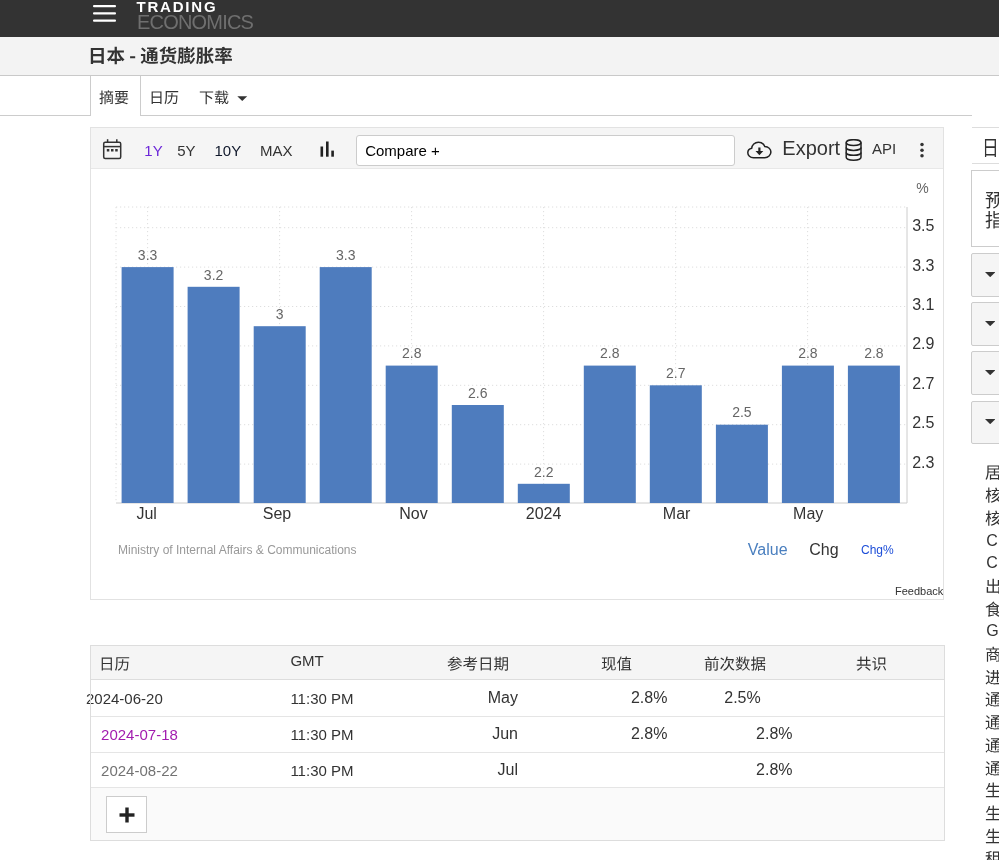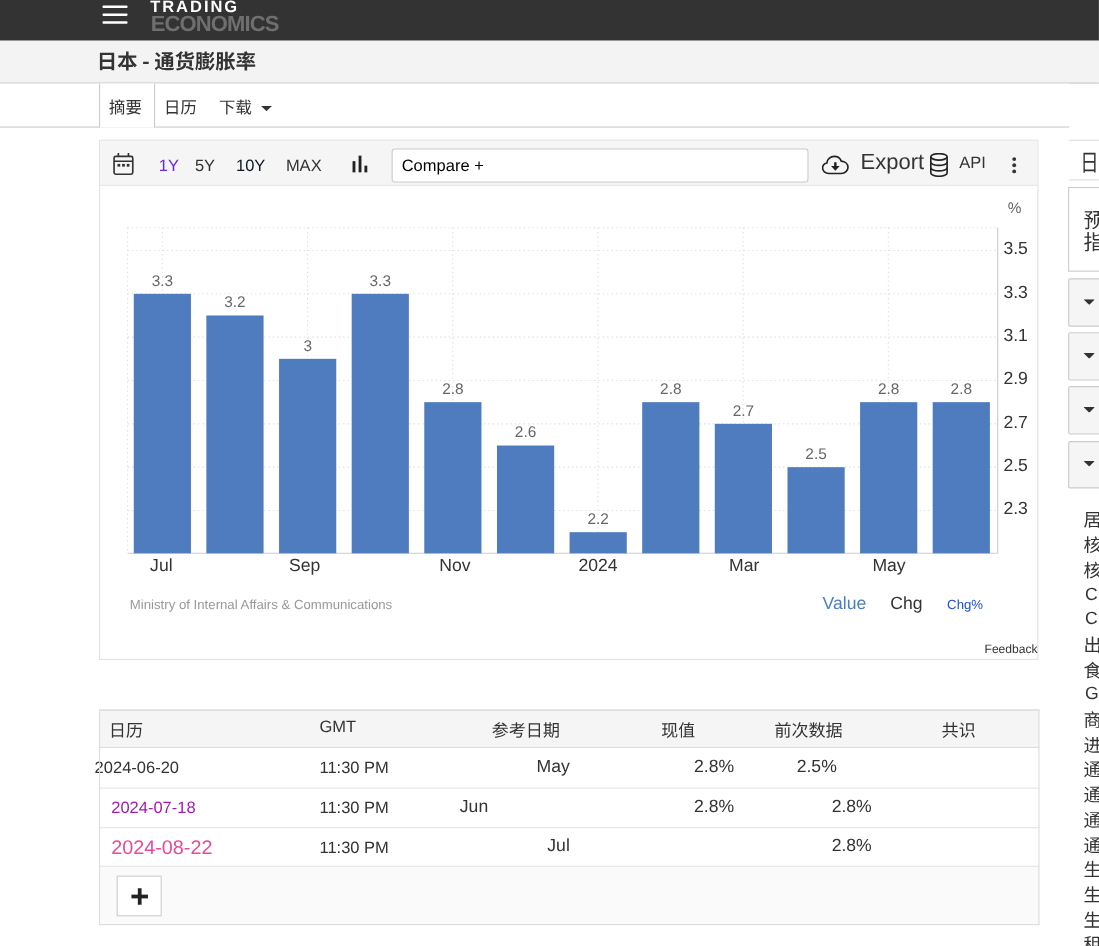--- a/index.html
+++ b/index.html
@@ -5,21 +5,21 @@
 .a{position:absolute;}
 </style></head><body>
 
 <div class="a" style="left:0;top:0;width:999px;height:37px;background:#333333"></div>
 <svg class="a" style="left:93px;top:4px" width="24" height="20" viewBox="0 0 24 20">
     <rect x="0" y="1" width="23" height="2.3" rx="1" fill="#fff"></rect>
     <rect x="0" y="8.2" width="23" height="2.3" rx="1" fill="#fff"></rect>
     <rect x="0" y="15.4" width="23" height="2.3" rx="1" fill="#fff"></rect>
   </svg>
 <div class="a" style="left:136.5px;top:-1.3px;font-weight:bold;font-size:15px;line-height:15px;letter-spacing:1.8px;color:#fff">TRADING</div>
-<div class="a" style="left:137px;top:12.2px;font-weight:bold;font-size:20px;line-height:20px;letter-spacing:-0.8px;color:#6f6f6f">ECONOMICS</div>
+<div class="a" style="left:137px;top:12.2px;font-weight:normal;font-size:20px;line-height:20px;letter-spacing:-0.8px;color:#6f6f6f">ECONOMICS</div>
 <div class="a" style="left:0;top:37px;width:999px;height:38px;background:#f3f3f3;border-bottom:1px solid #c9c9c9"></div>
 <svg style="position:absolute;left:87.5px;top:44.4px;overflow:visible" width="148.7" height="24" viewBox="0 -18.5 148.7 24">
     <path fill="#333" d="M5.1 -6.2H13.4V-2.0H5.1ZM5.1 -8.4V-12.4H13.4V-8.4ZM2.8 -14.6V1.4H5.1V0.2H13.4V1.4H15.8V-14.6Z M26.6 -9.9V-3.7H23.1C24.5 -5.5 25.6 -7.6 26.4 -9.9ZM28.9 -9.9H29.0C29.8 -7.6 30.9 -5.5 32.2 -3.7H28.9ZM26.6 -15.7V-12.1H19.6V-9.9H24.2C23.0 -7.0 21.1 -4.4 18.9 -2.9C19.5 -2.5 20.2 -1.7 20.6 -1.1C21.3 -1.7 22.0 -2.4 22.7 -3.1V-1.5H26.6V1.7H28.9V-1.5H32.8V-3.1C33.4 -2.4 34.0 -1.7 34.7 -1.2C35.1 -1.8 35.9 -2.7 36.5 -3.1C34.3 -4.6 32.4 -7.1 31.3 -9.9H35.9V-12.1H28.9V-15.7Z M42.1 -4.3H47.2V-6.3H42.1Z M53.1 -13.7C54.2 -12.8 55.7 -11.4 56.3 -10.5L57.9 -12.1C57.2 -12.9 55.7 -14.2 54.6 -15.1ZM57.3 -8.6H52.9V-6.6H55.2V-2.2C54.4 -1.8 53.5 -1.1 52.7 -0.3L54.1 1.6C54.9 0.4 55.7 -0.7 56.3 -0.7C56.7 -0.7 57.3 -0.1 58.1 0.3C59.4 1.1 60.9 1.3 63.2 1.3C65.2 1.3 68.2 1.2 69.7 1.1C69.7 0.5 70.0 -0.5 70.3 -1.0C68.3 -0.8 65.2 -0.6 63.3 -0.6C61.2 -0.6 59.6 -0.7 58.4 -1.4C57.9 -1.7 57.6 -1.9 57.3 -2.1ZM59.1 -15.1V-13.4H65.7C65.2 -13.1 64.7 -12.7 64.2 -12.4C63.3 -12.8 62.5 -13.1 61.7 -13.4L60.3 -12.2C61.1 -11.9 62.1 -11.5 63.0 -11.1H58.9V-1.5H61.0V-4.3H63.1V-1.6H65.1V-4.3H67.3V-3.4C67.3 -3.2 67.2 -3.2 67.0 -3.2C66.8 -3.2 66.2 -3.1 65.6 -3.2C65.8 -2.7 66.1 -2.0 66.2 -1.4C67.3 -1.4 68.1 -1.4 68.7 -1.7C69.2 -2.0 69.4 -2.5 69.4 -3.4V-11.1H66.9L67.0 -11.1L66.0 -11.6C67.2 -12.4 68.4 -13.3 69.4 -14.2L68.0 -15.2L67.6 -15.1ZM67.3 -9.5V-8.5H65.1V-9.5ZM61.0 -6.9H63.1V-5.9H61.0ZM61.0 -8.5V-9.5H63.1V-8.5ZM67.3 -6.9V-5.9H65.1V-6.9Z M78.8 -5.3V-3.8C78.8 -2.6 78.2 -1.1 71.7 -0.1C72.2 0.4 72.9 1.2 73.2 1.7C80.0 0.3 81.2 -1.9 81.2 -3.7V-5.3ZM80.6 -0.9C82.8 -0.3 85.7 0.9 87.2 1.7L88.4 -0.1C86.8 -0.9 83.9 -1.9 81.8 -2.5ZM73.8 -7.8V-1.9H76.1V-5.8H84.1V-2.1H86.5V-7.8ZM80.0 -15.7V-13.0C79.2 -12.8 78.3 -12.6 77.5 -12.5C77.7 -12.0 78.0 -11.3 78.1 -10.8L80.0 -11.2C80.0 -9.3 80.6 -8.7 83.0 -8.7C83.5 -8.7 85.4 -8.7 85.9 -8.7C87.7 -8.7 88.3 -9.3 88.6 -11.5C88.0 -11.6 87.1 -12.0 86.6 -12.2C86.5 -10.8 86.4 -10.5 85.7 -10.5C85.2 -10.5 83.6 -10.5 83.2 -10.5C82.4 -10.5 82.3 -10.6 82.3 -11.2V-11.7C84.4 -12.2 86.5 -12.9 88.1 -13.7L86.8 -15.3C85.6 -14.7 84.0 -14.1 82.3 -13.6V-15.7ZM76.4 -15.9C75.2 -14.4 73.3 -12.9 71.3 -12.0C71.8 -11.7 72.6 -10.9 72.9 -10.5C73.5 -10.8 74.1 -11.2 74.7 -11.6V-8.4H76.9V-13.4C77.5 -14.0 78.0 -14.5 78.4 -15.1Z M96.3 -4.2C96.7 -3.4 97.0 -2.3 97.1 -1.6L98.7 -2.2C98.6 -2.9 98.2 -3.9 97.8 -4.7ZM98.0 -7.5H100.0V-6.3H98.0ZM96.2 -9.0V-4.8H101.9V-9.0ZM105.0 -10.2C104.4 -8.7 103.2 -7.1 102.0 -6.2C102.5 -5.8 103.1 -5.2 103.4 -4.7C104.9 -5.9 106.1 -7.7 106.9 -9.6ZM105.2 -4.8C104.5 -2.7 103.1 -0.8 101.4 0.2C101.9 0.6 102.4 1.3 102.7 1.8C104.8 0.4 106.2 -1.7 107.1 -4.2ZM90.7 -15.1V-8.5C90.7 -5.9 90.6 -2.2 89.5 0.3C89.8 0.5 90.6 1.2 90.8 1.6C91.6 -0.1 92.0 -2.3 92.2 -4.5H93.7V-0.9C93.7 -0.6 93.6 -0.6 93.4 -0.6C93.2 -0.6 92.6 -0.6 92.0 -0.6C92.3 -0.1 92.5 0.7 92.5 1.2C93.6 1.2 94.3 1.2 94.8 0.9C95.3 0.6 95.4 0.0 95.4 -0.8V-15.1ZM92.4 -13.1H93.7V-10.8H92.4ZM92.4 -8.8H93.7V-6.5H92.4L92.4 -8.5ZM100.0 -4.8C99.8 -3.9 99.4 -2.7 99.1 -1.8C97.8 -1.5 96.6 -1.3 95.6 -1.1L96.1 0.8C97.9 0.3 100.3 -0.2 102.5 -0.7L102.3 -2.4L101.0 -2.2L101.9 -4.3ZM104.8 -15.4C104.2 -13.9 103.0 -12.4 101.9 -11.4L102.0 -11.4H100.0V-12.4H102.4V-14.1H100.0V-15.7H98.0V-14.1H95.8V-12.4H98.0V-11.4H96.1V-9.7H102.1V-11.3C102.5 -11.0 103.1 -10.4 103.4 -10.0C104.7 -11.2 105.9 -13.0 106.7 -14.8Z M122.9 -15.0C122.1 -13.4 120.7 -11.7 119.2 -10.7C119.7 -10.3 120.5 -9.4 120.8 -9.0C122.4 -10.2 124.1 -12.3 125.1 -14.3ZM109.3 -15.1V-8.3C109.3 -5.6 109.2 -1.9 108.2 0.7C108.7 0.9 109.5 1.3 109.9 1.6C110.6 -0.1 110.9 -2.3 111.0 -4.5H112.7V-0.9C112.7 -0.6 112.6 -0.6 112.4 -0.6C112.2 -0.6 111.6 -0.6 111.1 -0.6C111.3 -0.0 111.6 0.9 111.6 1.5C112.7 1.5 113.4 1.5 114.0 1.1C114.5 0.7 114.7 0.1 114.7 -0.8V-15.1ZM111.1 -13.1H112.7V-10.8H111.1ZM111.1 -8.8H112.7V-6.5H111.1L111.1 -8.3ZM116.6 1.7C117.0 1.4 117.7 1.1 121.5 -0.4C121.4 -0.9 121.3 -1.8 121.3 -2.5L119.0 -1.6V-6.7H120.1C120.9 -3.3 122.2 -0.4 124.3 1.3C124.7 0.7 125.3 -0.1 125.8 -0.4C124.0 -1.7 122.8 -4.1 122.1 -6.7H125.4V-8.8H119.0V-15.4H116.7V-8.8H115.0V-6.7H116.7V-1.7C116.7 -0.9 116.1 -0.4 115.7 -0.2C116.0 0.2 116.5 1.2 116.6 1.7Z M141.4 -11.9C140.8 -11.2 139.7 -10.2 139.0 -9.6L140.6 -8.6C141.4 -9.1 142.4 -10.0 143.2 -10.8ZM127.5 -10.6C128.5 -10.0 129.7 -9.1 130.3 -8.5L131.8 -9.8C131.2 -10.5 129.9 -11.3 129.0 -11.8ZM127.0 -3.8V-1.8H134.3V1.6H136.7V-1.8H144.0V-3.8H136.7V-5.1H134.3V-3.8ZM133.8 -15.3 134.4 -14.2H127.5V-12.2H133.9C133.5 -11.6 133.1 -11.1 132.9 -10.9C132.6 -10.6 132.3 -10.4 132.0 -10.3C132.2 -9.8 132.5 -8.9 132.6 -8.6C132.9 -8.7 133.3 -8.8 134.7 -8.9C134.1 -8.3 133.6 -7.8 133.3 -7.6C132.6 -7.0 132.2 -6.7 131.7 -6.6C131.9 -6.1 132.2 -5.2 132.3 -4.8C132.7 -5.1 133.5 -5.2 137.9 -5.6C138.0 -5.3 138.2 -5.0 138.3 -4.7L140.0 -5.3C139.8 -5.8 139.5 -6.3 139.2 -6.9C140.3 -6.2 141.6 -5.3 142.2 -4.7L143.8 -6.0C143.0 -6.8 141.3 -7.8 140.1 -8.4L138.9 -7.4C138.6 -7.9 138.3 -8.3 138.0 -8.7L136.4 -8.1C136.6 -7.8 136.8 -7.5 137.0 -7.2L135.1 -7.0C136.6 -8.2 138.0 -9.7 139.3 -11.1L137.6 -12.1C137.3 -11.6 136.9 -11.1 136.4 -10.6L134.7 -10.6C135.2 -11.1 135.6 -11.7 136.0 -12.2H143.7V-14.2H137.1C136.8 -14.7 136.4 -15.4 136.1 -15.8ZM127.0 -6.5 128.1 -4.8C129.1 -5.3 130.5 -6.0 131.7 -6.6L132.0 -6.8L131.6 -8.4C129.9 -7.7 128.1 -7.0 127.0 -6.5Z"></path>
   </svg>
 <div class="a" style="left:0;top:76px;width:972px;height:39px;background:#fff;border-bottom:1px solid #ccc"></div>
 <div class="a" style="left:89.5px;top:76px;width:49px;height:40px;background:#fff;border-left:1px solid #ccc;border-right:1px solid #ccc"></div>
 <svg style="position:absolute;left:98.5px;top:88.4px;overflow:visible" width="34.0" height="20" viewBox="0 -15 34.0 20">
     <path fill="#333" d="M2.4 -12.6V-9.6H0.7V-8.5H2.4V-5.2C1.6 -5.0 1.0 -4.8 0.4 -4.6L0.7 -3.5L2.4 -4.0V-0.2C2.4 0.0 2.3 0.1 2.1 0.1C2.0 0.1 1.4 0.1 0.7 0.1C0.9 0.4 1.0 0.9 1.1 1.1C2.0 1.2 2.6 1.1 3.0 0.9C3.3 0.8 3.5 0.4 3.5 -0.2V-4.4L5.0 -4.9L4.9 -5.9L3.5 -5.5V-8.5H4.9V-9.6H3.5V-12.6ZM6.9 -10.2C7.1 -9.6 7.4 -9.0 7.5 -8.5H5.5V1.2H6.6V-7.6H9.2V-6.2H7.1V-5.4H9.2V-4.1H7.6V-0.3H8.4V-1.0H11.7V-4.1H10.1V-5.4H12.2V-6.2H10.1V-7.6H12.7V-0.1C12.7 0.1 12.6 0.2 12.4 0.2C12.3 0.2 11.7 0.2 11.0 0.2C11.1 0.4 11.3 0.9 11.4 1.1C12.3 1.1 12.9 1.1 13.3 1.0C13.7 0.8 13.8 0.5 13.8 -0.1V-8.5H11.7C12.0 -9.0 12.2 -9.7 12.5 -10.2L11.8 -10.4H14.2V-11.4H10.3C10.2 -11.8 10.0 -12.3 9.7 -12.7L8.7 -12.4C8.9 -12.1 9.1 -11.7 9.2 -11.4H5.2V-10.4H11.4C11.2 -9.9 10.9 -9.1 10.7 -8.5H7.8L8.5 -8.7C8.5 -9.2 8.2 -9.9 7.9 -10.4ZM8.4 -3.3H10.8V-1.7H8.4Z M25.1 -3.5C24.6 -2.6 23.9 -1.9 23.0 -1.4C21.9 -1.7 20.8 -1.9 19.6 -2.1C20.0 -2.5 20.3 -3.0 20.7 -3.5ZM16.8 -9.7V-5.8H20.8C20.6 -5.4 20.3 -4.9 20.0 -4.5H15.8V-3.5H19.4C18.8 -2.7 18.3 -2.1 17.8 -1.5C19.1 -1.3 20.3 -1.0 21.5 -0.7C20.0 -0.2 18.2 0.1 15.9 0.2C16.1 0.4 16.3 0.9 16.4 1.2C19.2 0.9 21.4 0.5 23.1 -0.3C25.0 0.2 26.7 0.7 27.9 1.2L28.9 0.3C27.7 -0.1 26.1 -0.6 24.3 -1.1C25.2 -1.7 25.9 -2.5 26.3 -3.5H29.2V-4.5H21.3C21.6 -4.9 21.8 -5.2 22.0 -5.6L21.3 -5.8H28.3V-9.7H24.7V-10.9H28.9V-12.0H16.0V-10.9H20.1V-9.7ZM21.2 -10.9H23.6V-9.7H21.2ZM17.9 -8.7H20.1V-6.7H17.9ZM21.2 -8.7H23.6V-6.7H21.2ZM24.7 -8.7H27.2V-6.7H24.7Z"></path>
   </svg>
 <svg style="position:absolute;left:149.0px;top:88.4px;overflow:visible" width="34.0" height="20" viewBox="0 -15 34.0 20">
@@ -158,24 +158,24 @@
 <div class="a" style="left:90px;top:715.8px;width:854.7px;height:1px;background:#e5e5e5"></div>
 <div class="a" style="left:90px;top:751.6px;width:854.7px;height:1px;background:#e5e5e5"></div>
 <div class="a" style="left:90px;top:787.4px;width:854.7px;height:53.5px;background:#fafafa;border-top:1px solid #e5e5e5;border-bottom:1px solid #ddd;box-sizing:border-box"></div>
 <div class="a" style="left:86px;top:691.0px;font-size:15px;line-height:15px;color:#333">2024-06-20</div>
 <div class="a" style="left:290.4px;top:691.0px;font-size:15px;line-height:15px;color:#333">11:30 PM</div>
 <div class="a" style="left:418px;top:690.2px;width:100px;text-align:right;font-size:16px;line-height:16px;color:#333">May</div>
 <div class="a" style="left:567.4px;top:690.2px;width:100px;text-align:right;font-size:16px;line-height:16px;color:#333">2.8%</div>
 <div class="a" style="left:692.5px;top:690.2px;width:100px;text-align:center;font-size:16px;line-height:16px;color:#333">2.5%</div>
 <div class="a" style="left:101.1px;top:726.8px;font-size:15px;line-height:15px;color:#a21caf">2024-07-18</div>
 <div class="a" style="left:290.4px;top:726.8px;font-size:15px;line-height:15px;color:#333">11:30 PM</div>
-<div class="a" style="left:418px;top:726.0px;width:100px;text-align:left;font-size:16px;line-height:16px;color:#333">Jun</div>
+<div class="a" style="left:418px;top:726.0px;width:100px;text-align:right;font-size:16px;line-height:16px;color:#333">Jun</div>
 <div class="a" style="left:567.4px;top:726.0px;width:100px;text-align:right;font-size:16px;line-height:16px;color:#333">2.8%</div>
 <div class="a" style="left:692.5px;top:726.0px;width:100px;text-align:right;font-size:16px;line-height:16px;color:#333">2.8%</div>
-<div class="a" style="left:101.1px;top:762.6px;font-size:18px;line-height:15px;color:#ec4899">2024-08-22</div>
+<div class="a" style="left:101.1px;top:762.6px;font-size:15px;line-height:15px;color:#737373">2024-08-22</div>
 <div class="a" style="left:290.4px;top:762.6px;font-size:15px;line-height:15px;color:#333">11:30 PM</div>
 <div class="a" style="left:418px;top:761.8000000000001px;width:100px;text-align:right;font-size:16px;line-height:16px;color:#333">Jul</div>
 <div class="a" style="left:692.5px;top:761.8000000000001px;width:100px;text-align:right;font-size:16px;line-height:16px;color:#333">2.8%</div>
 <div class="a" style="left:90px;top:645px;width:854.7px;height:196px;border:1px solid #ddd;box-sizing:border-box;background:transparent"></div>
 <div class="a" style="left:106px;top:796px;width:41px;height:36.5px;background:#fff;border:1px solid #ccc;box-sizing:border-box"></div>
 <svg class="a" style="left:118.5px;top:807px" width="16" height="16" viewBox="0 0 16 16">
     <rect x="0.5" y="6.3" width="15" height="3.4" fill="#222"></rect>
     <rect x="6.3" y="0.5" width="3.4" height="15" fill="#222"></rect>
   </svg>
 <div class="a" style="left:972px;top:127px;width:27px;height:1px;background:#ddd"></div>

